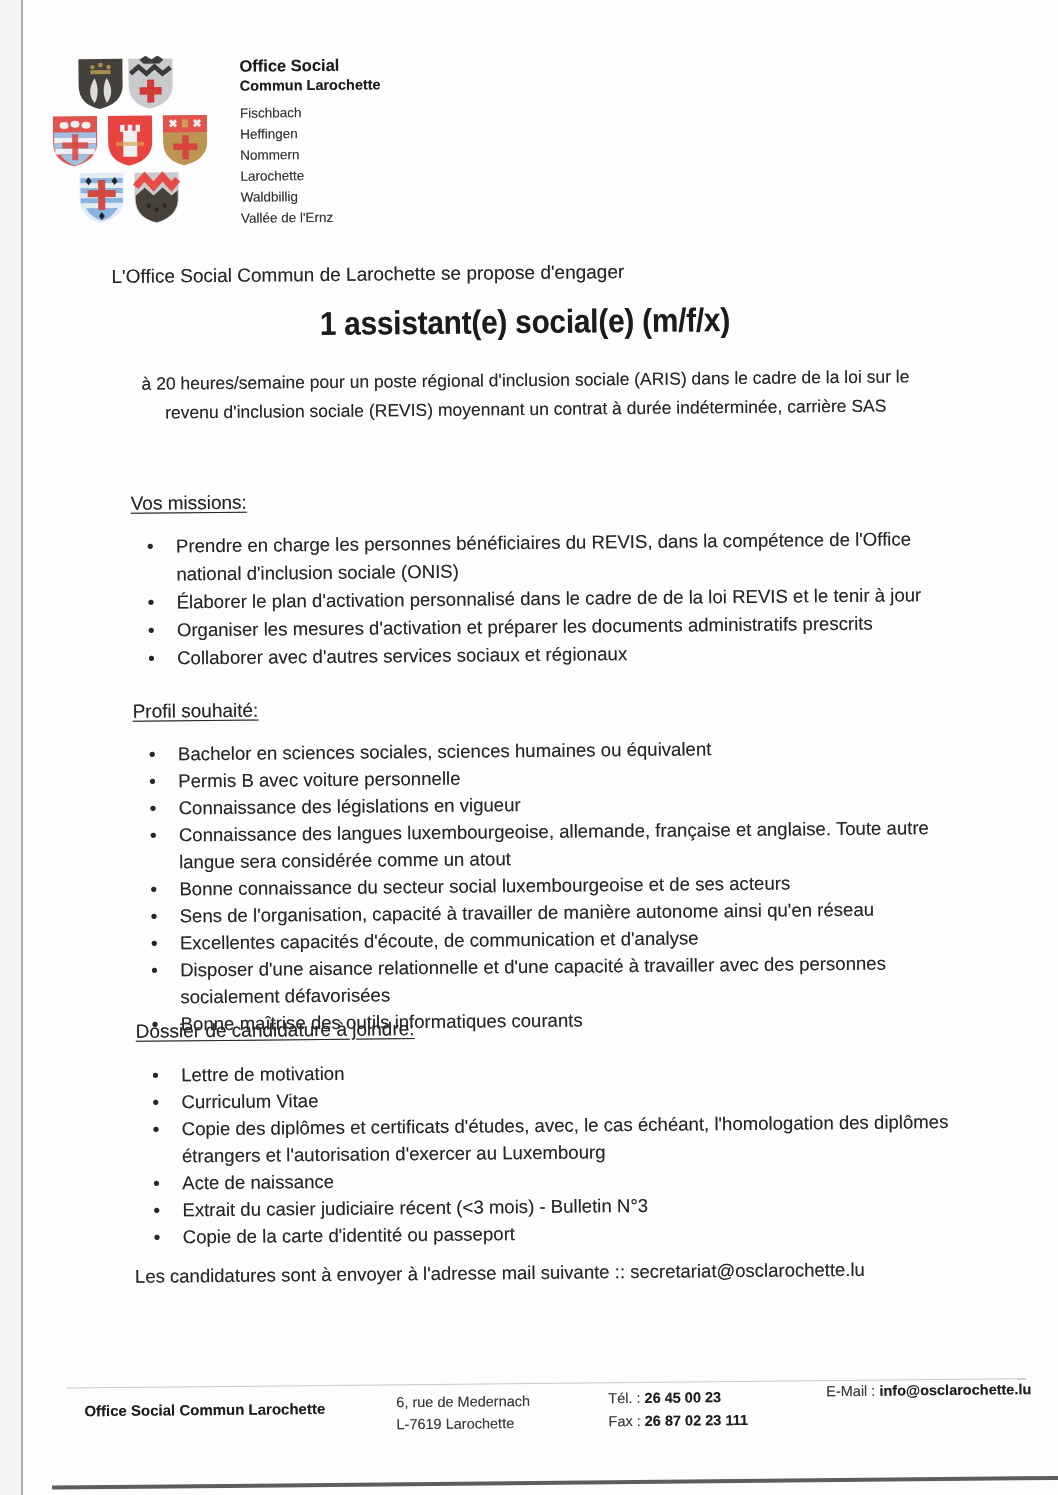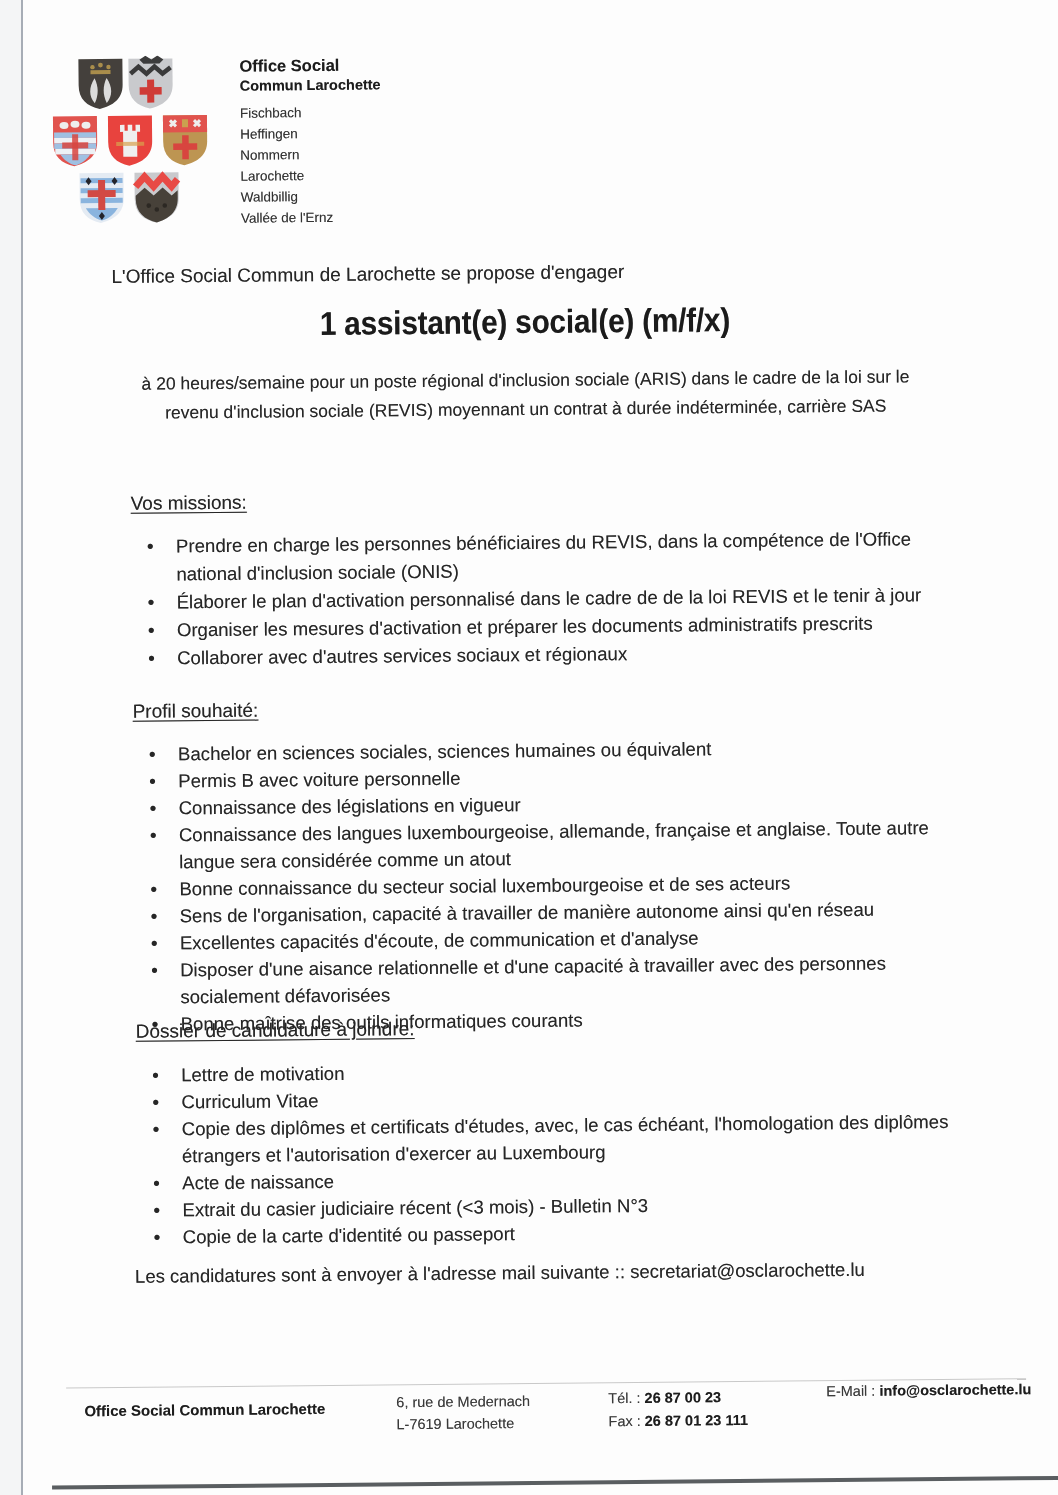--- a/index.html
+++ b/index.html
@@ -182,21 +182,21 @@
 
   <div class="closing soft">Les candidatures sont à envoyer à l'adresse mail suivante :: secretariat@osclarochette.lu</div>
 
   <div class="footer-rule"></div>
   <div class="footer-org soft">Office Social Commun Larochette</div>
   <div class="footer-address soft">
     <div>6, rue de Medernach</div>
     <div>L-7619 Larochette</div>
   </div>
   <div class="footer-tel soft">
-    <div><span>Tél. :</span> <span class="b">26 87 00 23</span></div>
-    <div><span>Fax :</span> <span class="b">26 87 01 23 111</span></div>
+    <div><span>Tél. :</span> <span class="b">26 45 00 23</span></div>
+    <div><span>Fax :</span> <span class="b">26 87 02 23 111</span></div>
   </div>
   <div class="footer-email soft">
     <span>E-Mail :</span> <span class="b">info@osclarochette.lu</span>
   </div>
 
   <div class="scan-bottom-bar"></div>
 </div>
 
 </body></html>

